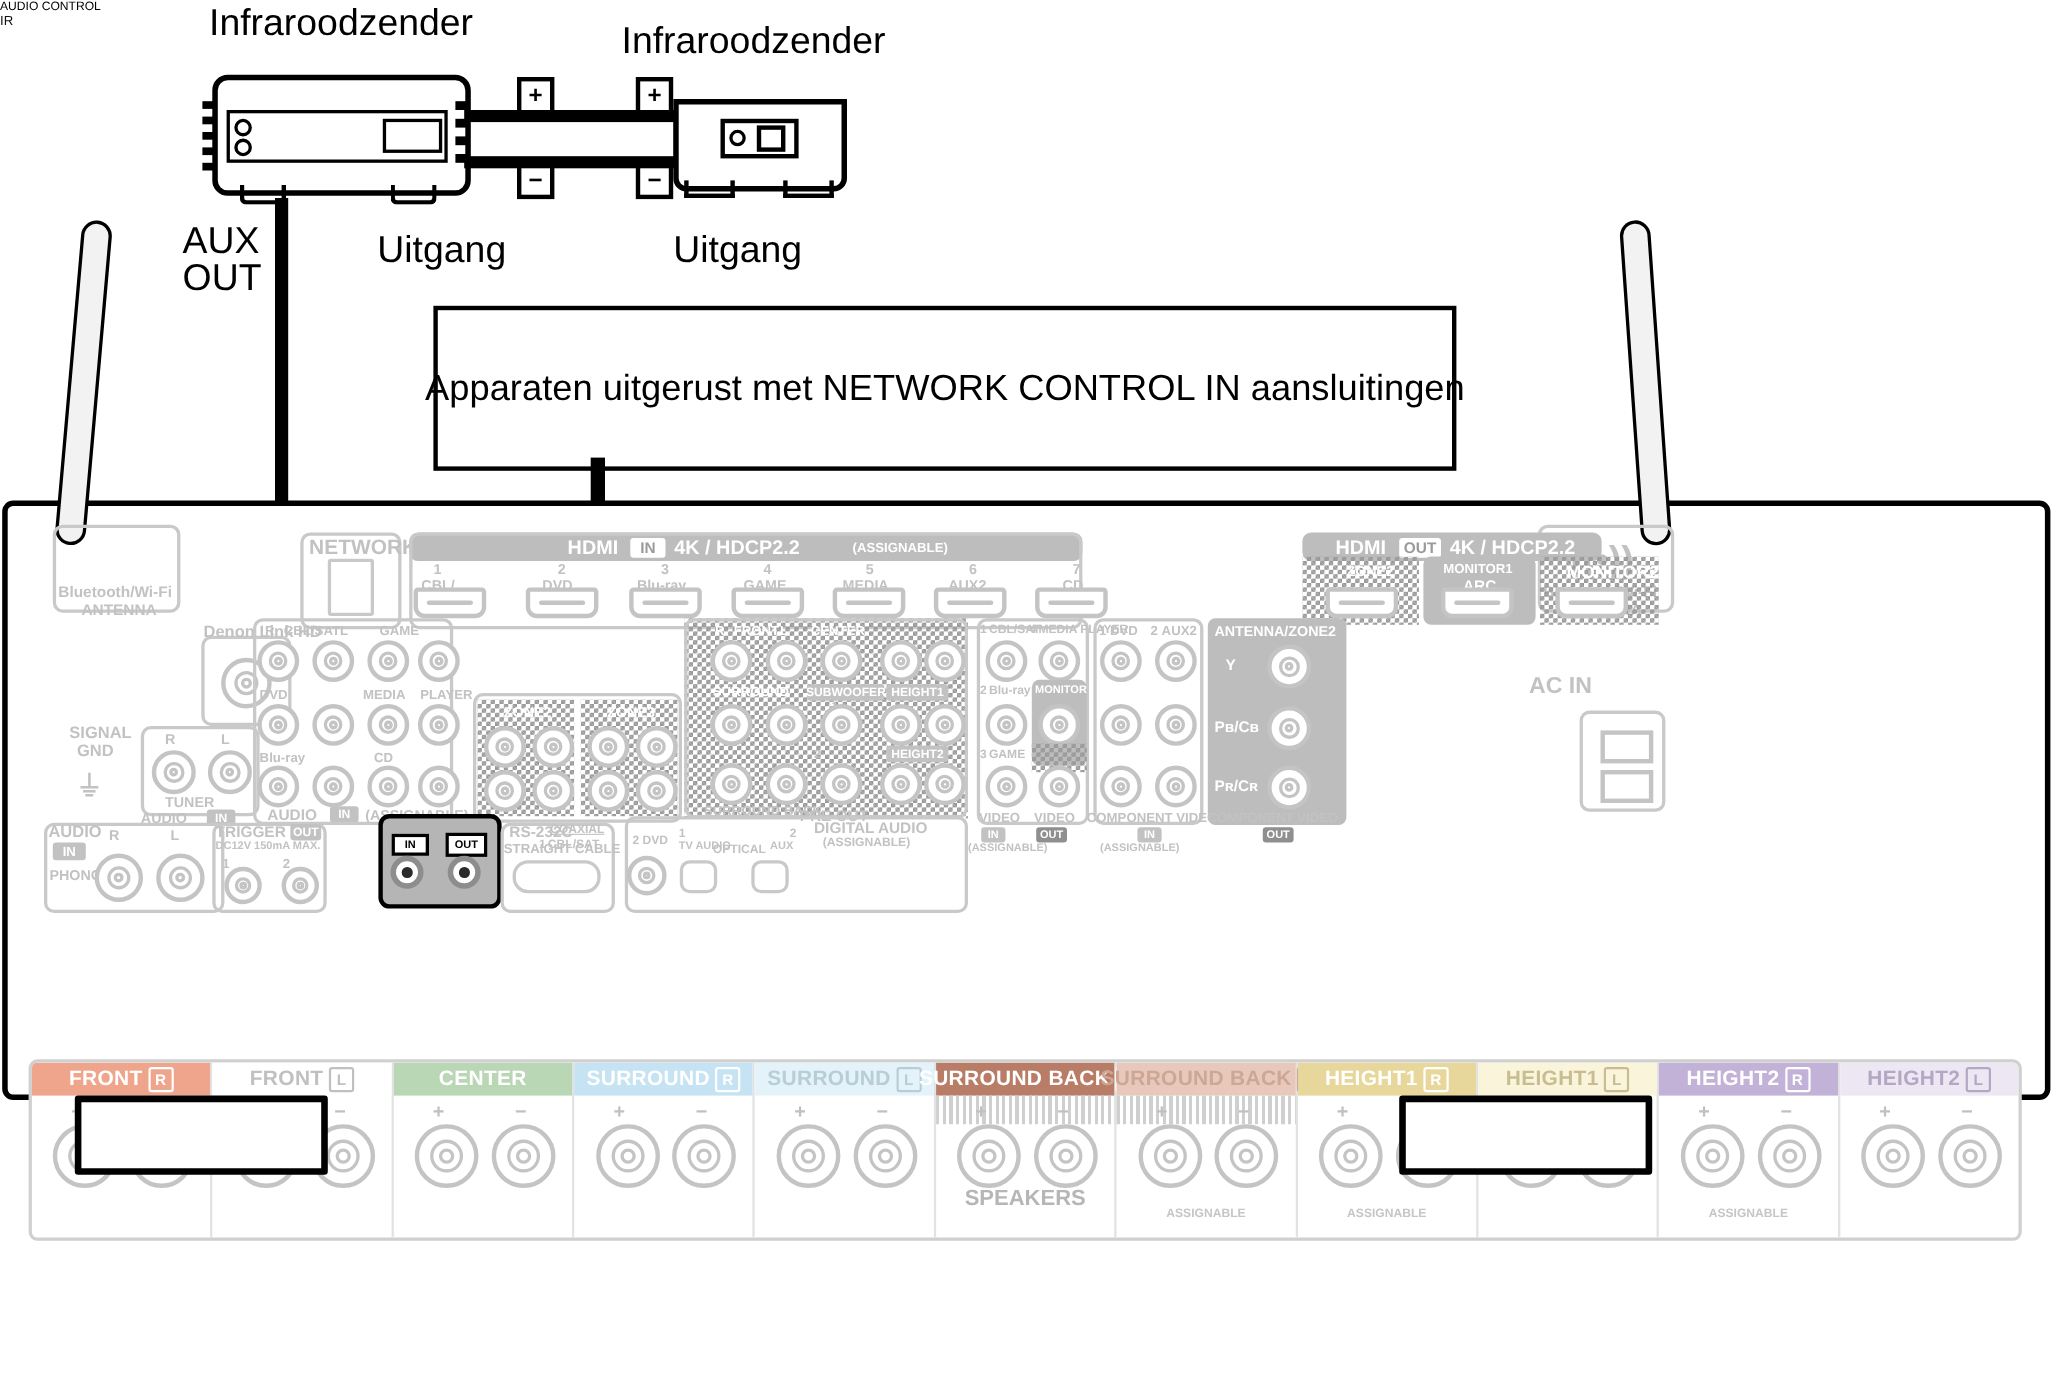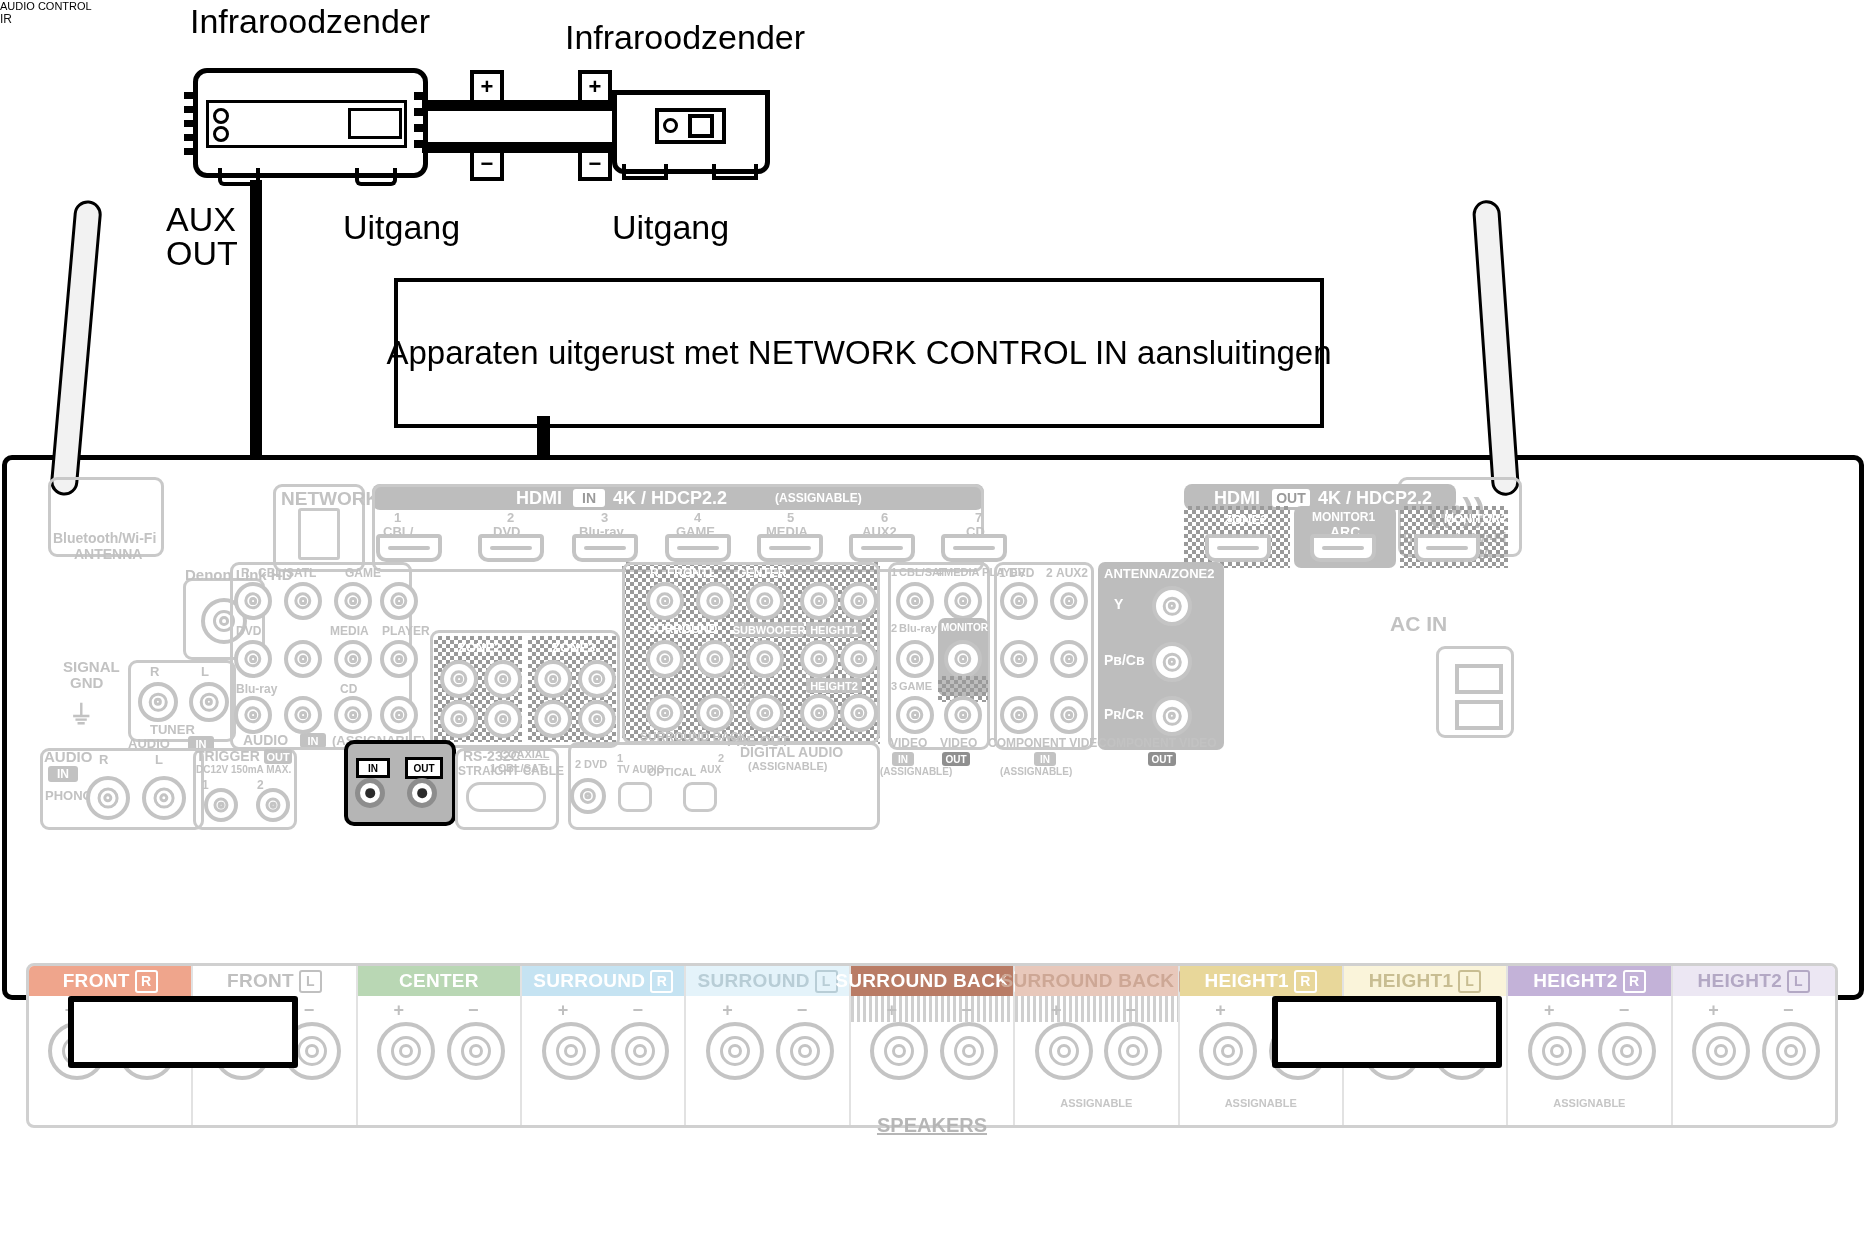--- a/index.html
+++ b/index.html
@@ -219,21 +219,21 @@
 <div class="hatch" style="left:1184px;top:506px;width:106px;height:62px;"></div>
 <div class="wtxt" style="left:1224px;top:512px;font-size:13px;">ZONE2</div>
 <div class="hdmi" style="left:1205px;top:534px;width:66px;height:28px;"></div>
 
 <div class="gfill" style="left:1294px;top:506px;width:102px;height:62px;"></div>
 <div class="wtxt" style="left:1312px;top:510px;font-size:12px;">MONITOR1</div>
 <div class="wtxt" style="left:1330px;top:524px;font-size:14px;">ARC</div>
 <div class="hdmi" style="left:1310px;top:534px;width:66px;height:28px;"></div>
 
 <div class="hatch" style="left:1400px;top:506px;width:108px;height:62px;"></div>
-<div class="wtxt" style="left:1424px;top:512px;font-size:12px;padding-left:20px;">MONITOR2</div>
+<div class="wtxt" style="left:1424px;top:512px;font-size:16px;">MONITOR2</div>
 <div class="hdmi" style="left:1414px;top:534px;width:66px;height:28px;"></div>
 
 <div class="gbox" style="left:183px;top:578px;width:82px;height:82px;"></div>
 <div class="gtxt" style="left:185px;top:566px;font-size:15px;">Denon Link HD</div>
 <div class="rca" style="left:201px;top:598px;width:46px;height:46px;"></div>
 
 <div class="gtxt" style="left:63px;top:658px;font-size:15px;">SIGNAL</div>
 <div class="gtxt" style="left:70px;top:674px;font-size:15px;">GND</div>
 <div class="gtxt" style="left:72px;top:700px;font-size:26px;">⏚</div>
 
@@ -524,16 +524,16 @@
       <div class="spkhdr" style="background: rgb(236, 231, 243); color: rgb(179, 168, 196);">
         <span>HEIGHT2</span>
         <span class="rl">L</span>
       </div>
       <div class="pm" style="left: 22%; top: 34px;">+</div>
       <div class="pm" style="left: 68%; top: 34px;">−</div>
       <div class="binder" style="left: 12%; top: 56px; width: 58px; height: 58px;"></div>
       <div class="binder" style="left: 55%; top: 56px; width: 58px; height: 58px;"></div>
     </div>
   </div>
-<div id="spklabel" style="left:26px;top:1114px;width:1812px;text-decoration:underline;">SPEAKERS</div>
+<div id="spklabel" style="left:26px;top:1078px;width:1812px;">SPEAKERS</div>
 
 <div class="foot" style="left:68px;top:996px;width:218px;height:60px;"></div>
 <div class="foot" style="left:1272px;top:996px;width:218px;height:60px;"></div>
 
 </body></html>

